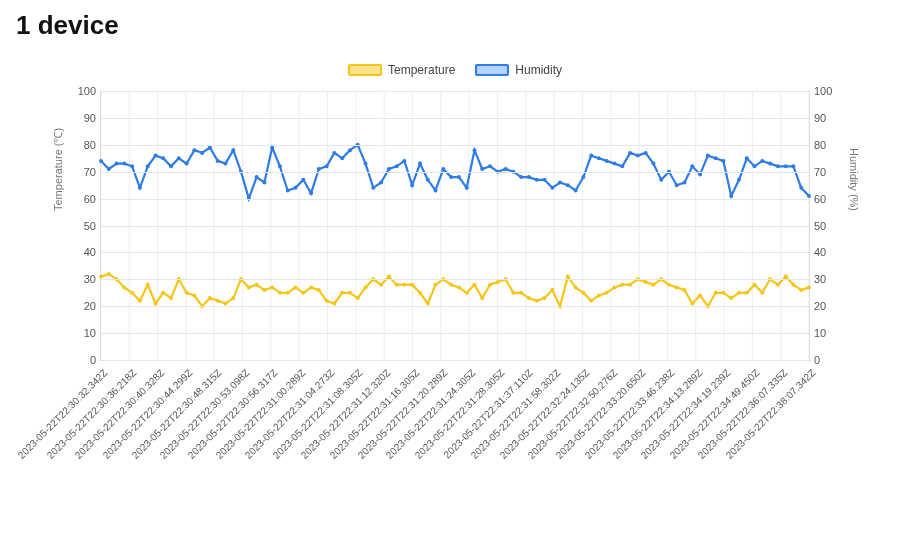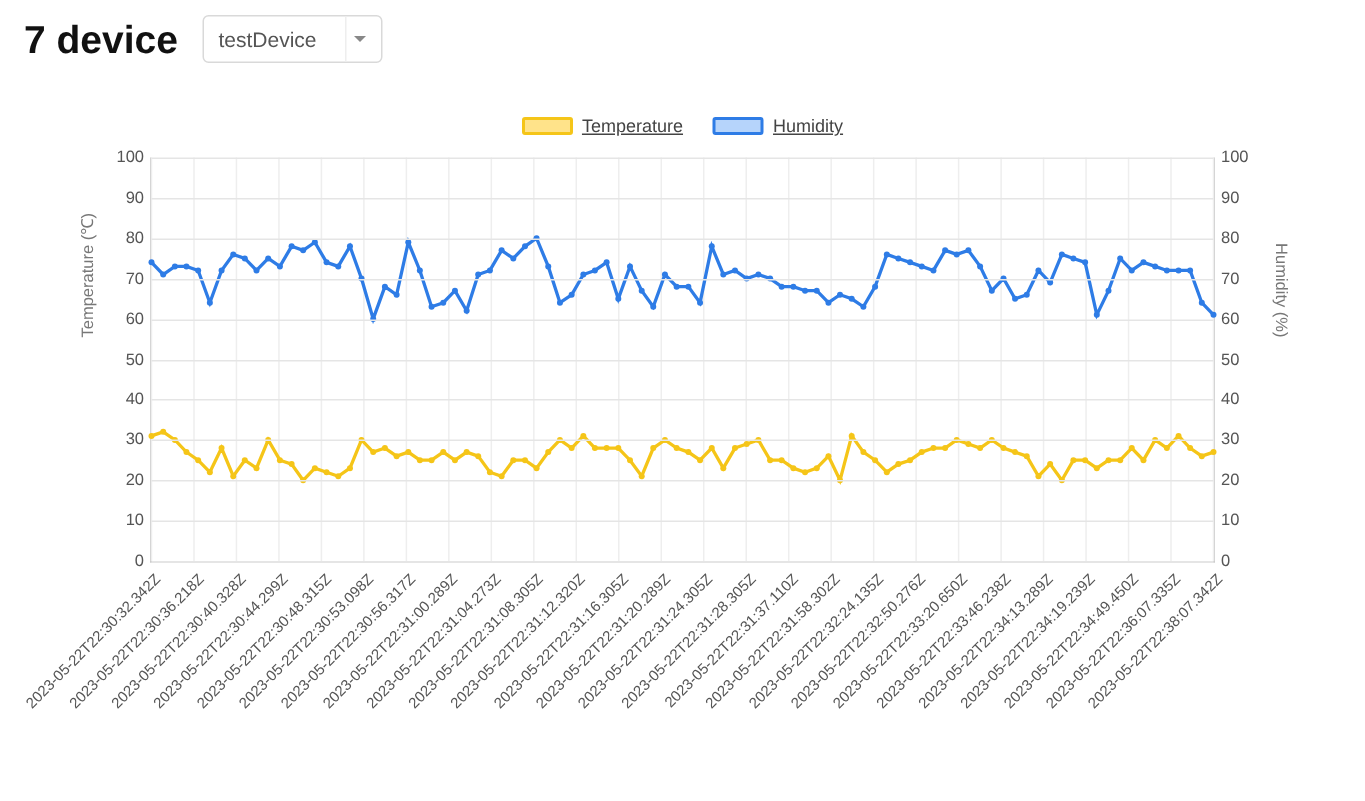--- a/index.html
+++ b/index.html
@@ -3,21 +3,21 @@
 <meta charset="utf-8">
 <style>
   * { box-sizing: border-box; margin: 0; padding: 0; }
   body { font-family: Arial, Helvetica, sans-serif; background: #fff; width: 910px; height: 534px; overflow: hidden; }
   .header { display: flex; align-items: center; padding: 10px 16px 4px 16px; }
   .device-count { font-size: 26px; font-weight: 700; color: #111; margin-right: 16px; }
   .device-select { position: relative; border: 1px solid #d9d9d9; border-radius: 4px; height: 32px; display: flex; align-items: center; padding: 0 28px 0 10px; font-size: 14px; color: #555; min-width: 120px; cursor: pointer; }
   .device-select .chev { position: absolute; right: 4px; top: 0; bottom: 0; width: 20px; display: flex; align-items: center; justify-content: center; border-left: 1px solid #eee; }
   .device-select .chev svg { width: 10px; height: 10px; fill: #888; }
   .title { font-size: 26px; font-weight: 700; color: #111; margin-left: auto; }
-  .legend { display: flex; justify-content: center; gap: 20px; margin-top: 31px; font-size: 12px; color: #444; text-decoration: underline; }
+  .legend { display: flex; justify-content: center; gap: 20px; margin-top: 18px; font-size: 12px; color: #444; }
   .legend-item { display: flex; align-items: center; gap: 6px; cursor: pointer; }
   .legend-swatch { width: 34px; height: 12px; border-radius: 2px; }
   .sw-temp { background: #ffe38a; border: 2px solid #f5c518; }
   .sw-hum { background: #b6d4fb; border: 2px solid #2e7ce6; }
   .chart { position: relative; margin: 4px 30px 0 30px; height: 420px; }
   .plot-area { position: absolute; left: 70px; right: 70px; top: 10px; height: 270px; border-left: 1px solid #ccc; border-right: 1px solid #ccc; border-bottom: 1px solid #ccc; }
   .gridline { position: absolute; left: 0; right: 0; border-top: 1px solid #e5e5e5; }
   .ytick-left, .ytick-right { position: absolute; font-size: 11px; color: #555; }
   .ytick-left { left: 42px; width: 24px; text-align: right; }
   .ytick-right { right: 42px; width: 24px; text-align: left; }
@@ -28,29 +28,21 @@
   svg.series { position: absolute; left: 0; top: 0; width: 100%; height: 100%; overflow: visible; }
   .line-temp { fill: none; stroke: #f5c518; stroke-width: 2.2; }
   .line-hum { fill: none; stroke: #2e7ce6; stroke-width: 2.2; }
   .dot-temp { fill: #f5c518; }
   .dot-hum { fill: #2e7ce6; }
 </style>
 </head>
 <body>
 
 <div class="header">
-  <div class="device-count">7 device</div>
-  <div class="device-select">
-    <span>testDevice</span>
-    <span class="chev">
-      <svg viewBox="0 0 10 10">
-          <path d="M1 3 L5 7 L9 3 Z"></path>
-        </svg>
-    </span>
-  </div>
+  <div class="device-count">1 device</div>
 </div>
 
 <div class="legend">
   <div class="legend-item">
     <span class="legend-swatch sw-temp"></span>
     <span>Temperature</span>
   </div>
   <div class="legend-item">
     <span class="legend-swatch sw-hum"></span>
     <span>Humidity</span>

